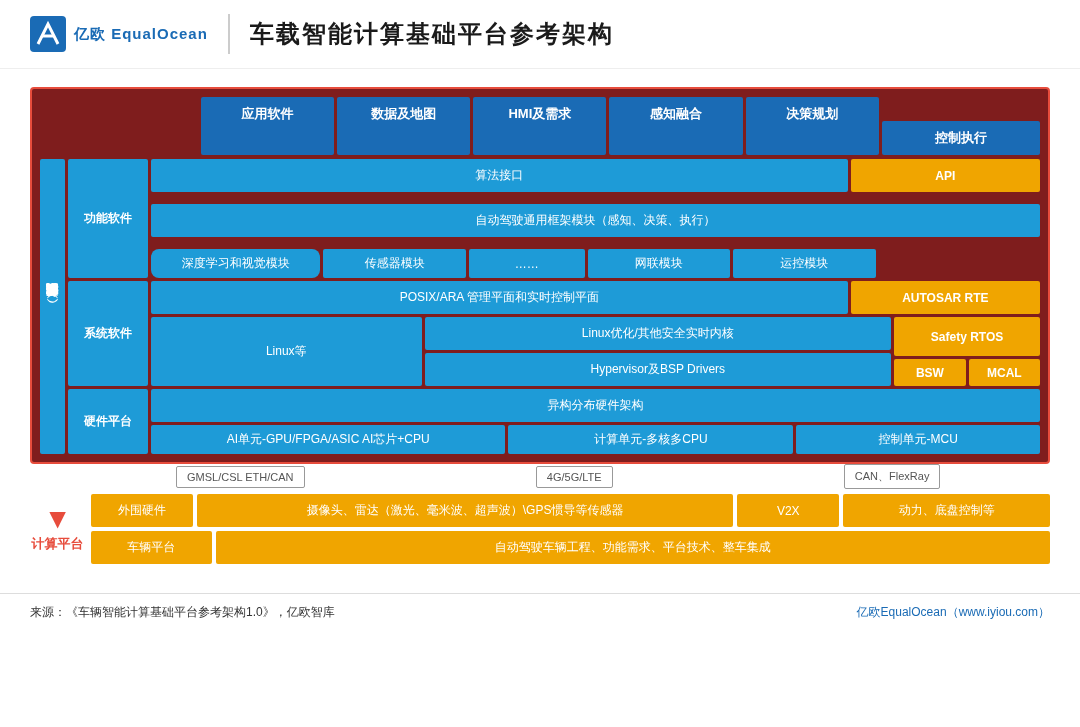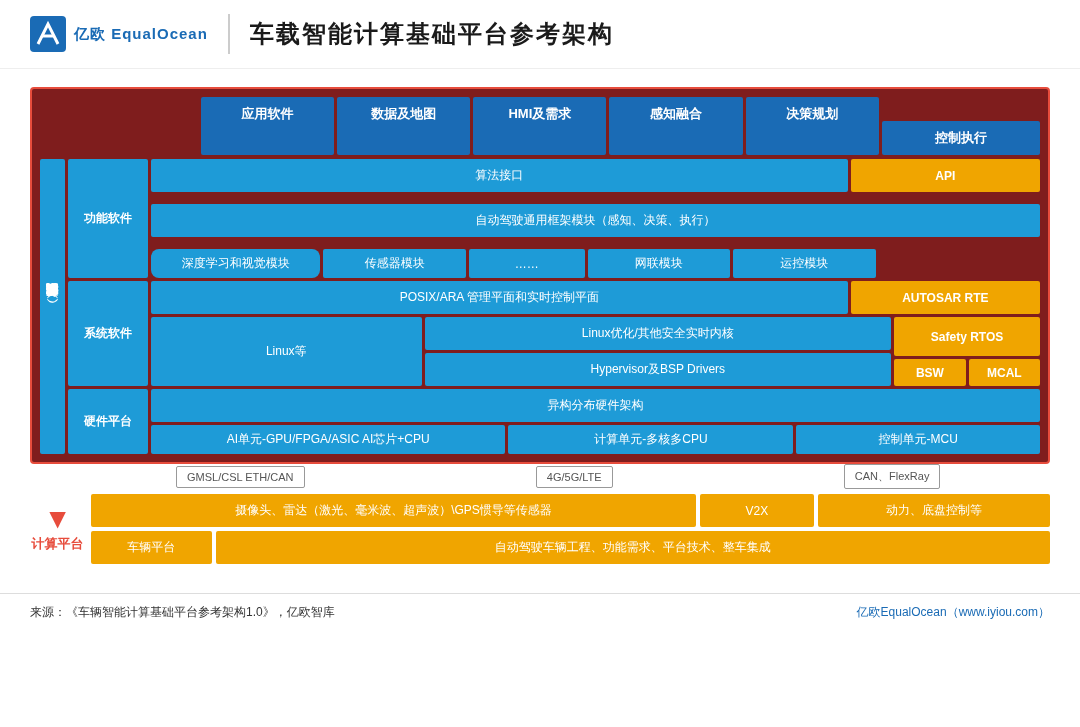--- a/index.html
+++ b/index.html
@@ -414,20 +414,21 @@
   </div>
 
   <div class="compute-section">
     <div class="compute-label-col">
       <div class="red-arrow">▼</div>
       <div class="compute-label-text">计算平台</div>
     </div>
     <div class="compute-rows">
 
       <div class="orange-row">
+        <div class="orange-cell" style="flex:0.6;">外围硬件</div>
         <div class="orange-cell" style="flex:3.5;">摄像头、雷达（激光、毫米波、超声波）\GPS惯导等传感器</div>
         <div class="orange-cell" style="flex:0.6;">V2X</div>
         <div class="orange-cell" style="flex:1.3;">动力、底盘控制等</div>
       </div>
 
       <div class="orange-row">
         <div class="orange-cell" style="flex:0.7;">车辆平台</div>
         <div class="orange-cell" style="flex:5.3;">自动驾驶车辆工程、功能需求、平台技术、整车集成</div>
       </div>
     </div>

